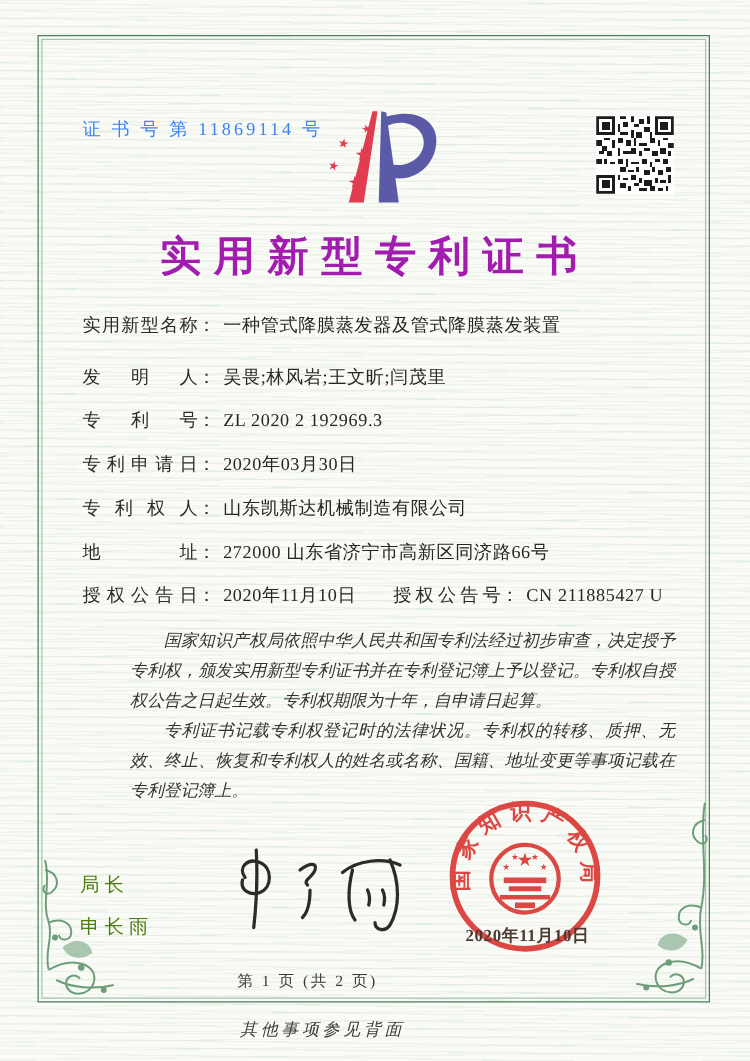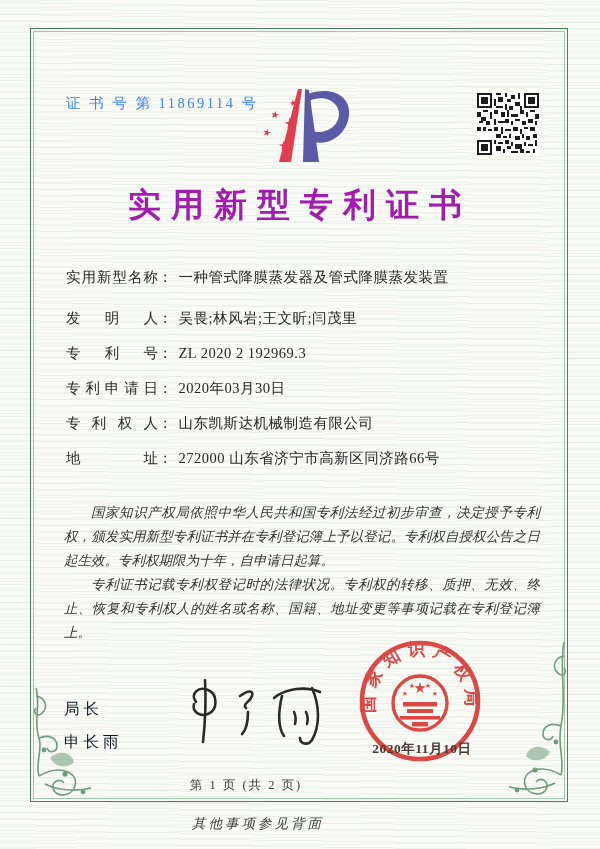--- a/index.html
+++ b/index.html
@@ -41,41 +41,41 @@
     position:absolute; left:0; top:183px; width:600px;
     text-align:center; font-size:33px; font-weight:bold;
     letter-spacing:10px; color:#a21caf;
   }
 
   .fields{
     position:absolute; left:66px; top:250px; width:476px;
     font-size:14.5px; color:#262626;
   }
   .frow{ margin-bottom:13px; line-height:22px; }
-  .frow.first{ margin-bottom:19px;margin-top:16px; }
+  .frow.first{ margin-bottom:19px; }
   .flabel{
     display:inline-block; width:92px;
     text-align:justify; text-align-last:justify;
     vertical-align:top; color:#2b2b2b;
   }
   .fcolon{ margin-right:6px; }
   .fvalue{ letter-spacing:0.5px; }
   .grant-pair2{ margin-left:26px; }
   .grant-pair2 .flabel{ width:86px; }
 
   .body-text{
     position:absolute; left:64px; top:501px; width:476px;
     font-size:13.5px; line-height:1.78; font-style:italic;
     text-align:justify; color:#333;
   }
-  .body-text p{ text-indent:2em; }
+  .body-text p{ text-indent:2em;margin-left:40px; }
 
   .sign-block{
     position:absolute; left:64px; top:692px;
-    font-size:15.5px; letter-spacing:4px; line-height:2.15; color:#0f172a;
+    font-size:15.5px; letter-spacing:4px; line-height:2.15; color:#4d7c0f;
   }
   .signature{ position:absolute; left:178px; top:672px; width:150px; height:80px; }
 
   .seal{ position:absolute; left:357px; top:640px; width:126px; height:126px; }
   .seal-date{
     position:absolute; left:361px; top:740px; width:122px;
     font-size:13.5px; color:#4b3a32; letter-spacing:0.5px; text-align:center;
     font-weight:bold;
   }
 
@@ -210,20 +210,28 @@
     </div>
     <div class="frow">
       <span class="flabel">专利申请日</span><span class="fcolon">：</span><span class="fvalue">2020年03月30日</span>
     </div>
     <div class="frow">
       <span class="flabel">专利权人</span><span class="fcolon">：</span><span class="fvalue">山东凯斯达机械制造有限公司</span>
     </div>
     <div class="frow">
       <span class="flabel">地址</span><span class="fcolon">：</span><span class="fvalue">272000 山东省济宁市高新区同济路66号</span>
     </div>
+    <div class="frow">
+      <span>
+        <span class="flabel">授权公告日</span><span class="fcolon">：</span><span class="fvalue">2020年11月10日</span>
+      </span>
+      <span class="grant-pair2">
+        <span class="flabel">授权公告号</span><span class="fcolon">：</span><span class="fvalue">CN 211885427 U</span>
+      </span>
+    </div>
   </div>
 
   <div class="body-text">
     <p>国家知识产权局依照中华人民共和国专利法经过初步审查，决定授予专利权，颁发实用新型专利证书并在专利登记簿上予以登记。专利权自授权公告之日起生效。专利权期限为十年，自申请日起算。</p>
     <p>专利证书记载专利权登记时的法律状况。专利权的转移、质押、无效、终止、恢复和专利权人的姓名或名称、国籍、地址变更等事项记载在专利登记簿上。</p>
   </div>
 
   <div class="sign-block">
     <div>局长</div>
     <div>申长雨</div>

